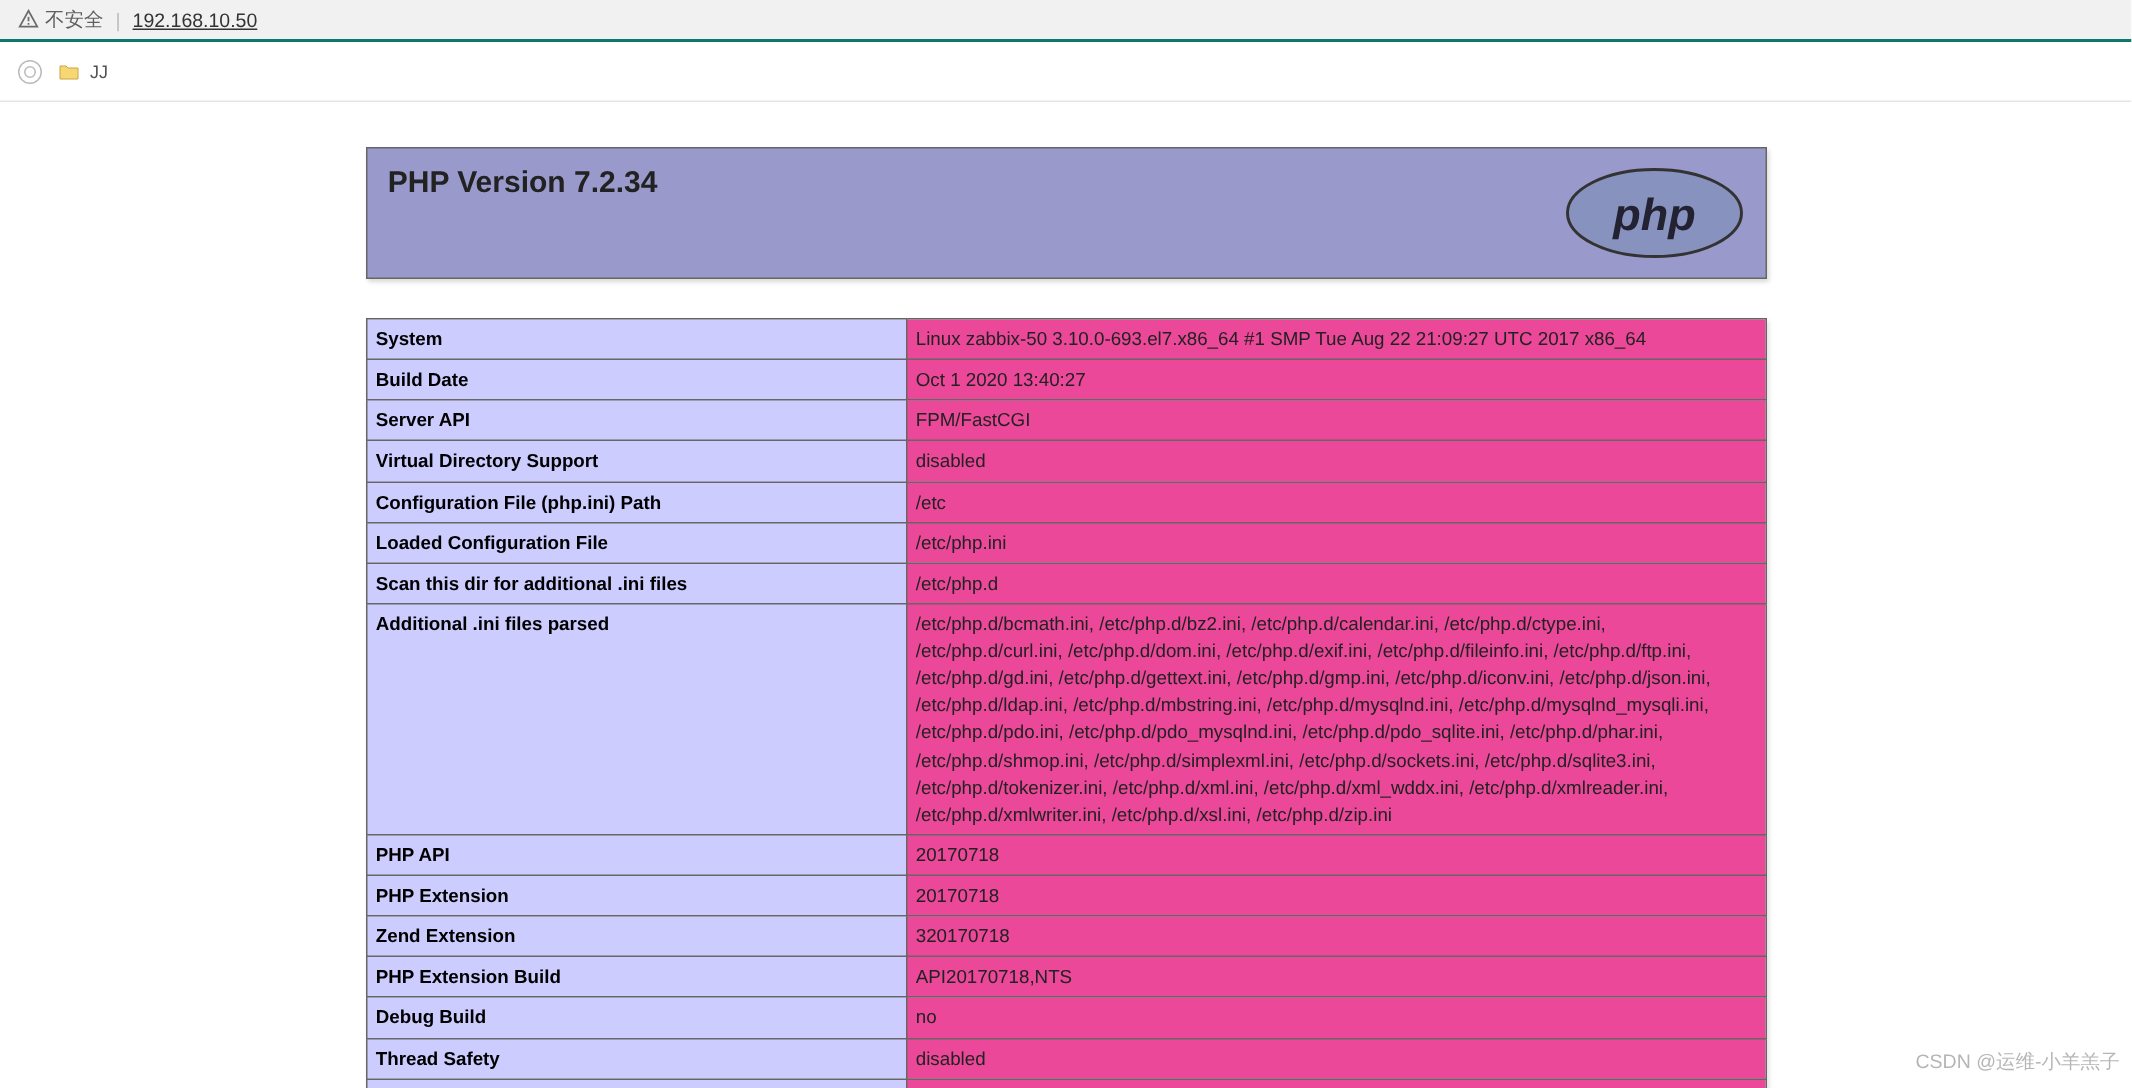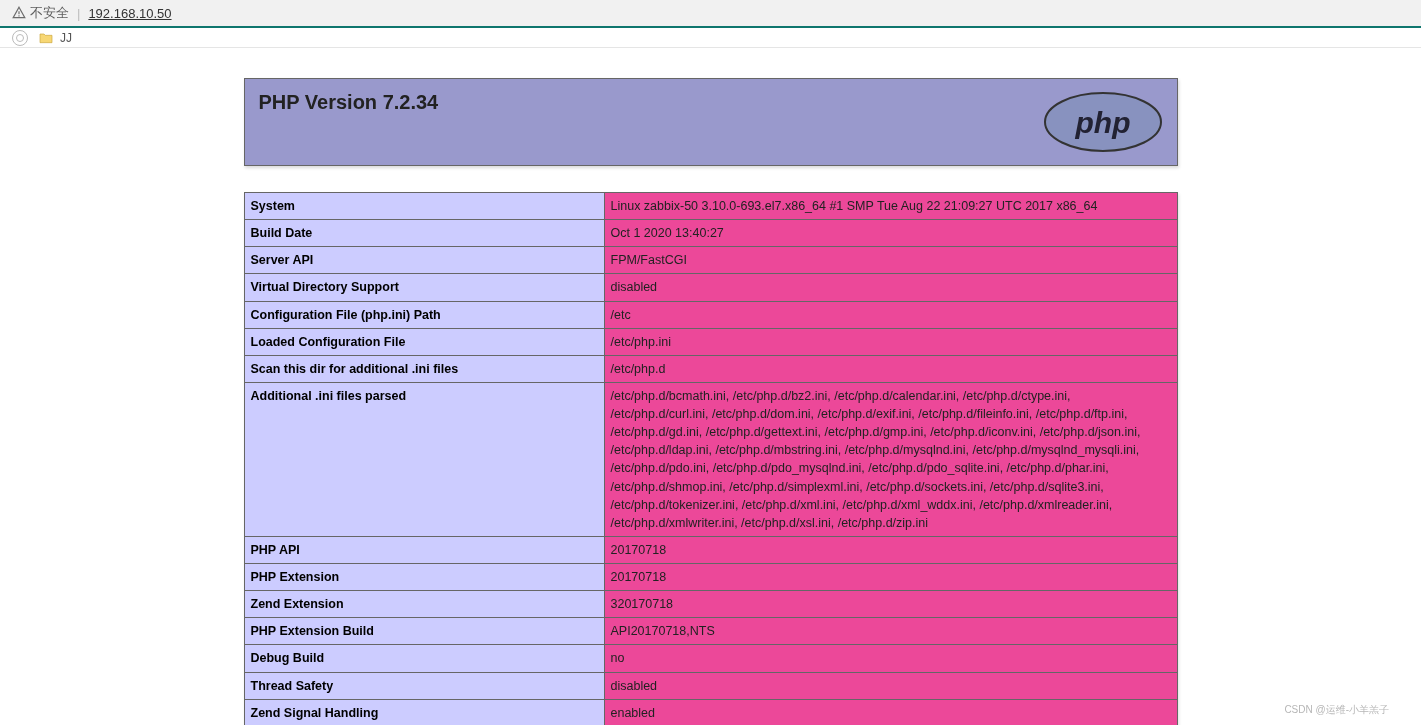--- a/index.html
+++ b/index.html
@@ -22,21 +22,21 @@
     }
     .address-bar .warn {
       display: inline-flex;
       align-items: center;
       gap: 4px;
     }
     .address-bar .warn svg { width: 14px; height: 14px; }
     .address-bar .sep { color: #bdbdbd; }
     .address-bar .url { color: #333; text-decoration: underline; }
     .bookmark-bar {
-      height: 20px;
+      height: 40px;
       background: #ffffff;
       display: flex;
       align-items: center;
       padding: 0 12px;
       border-bottom: 1px solid #e5e5e5;
       gap: 10px;
       font-size: 12px;
       color: #555;
     }
     .bm-icon-placeholder {
@@ -94,22 +94,22 @@
       color: #000;
     }
     table.info td.v {
       background: #ec4899;
       color: #222;
       word-break: break-word;
     }
     .watermark {
       position: fixed;
       bottom: 8px;
-      right: 32px;
-      font-size: 10px;
+      right: 8px;
+      font-size: 13px;
       color: rgba(120,120,120,0.55);
       font-family: sans-serif;
       pointer-events: none;
     }
   </style>
 </head>
 <body>
 
 <div class="address-bar">
   <span class="warn">

